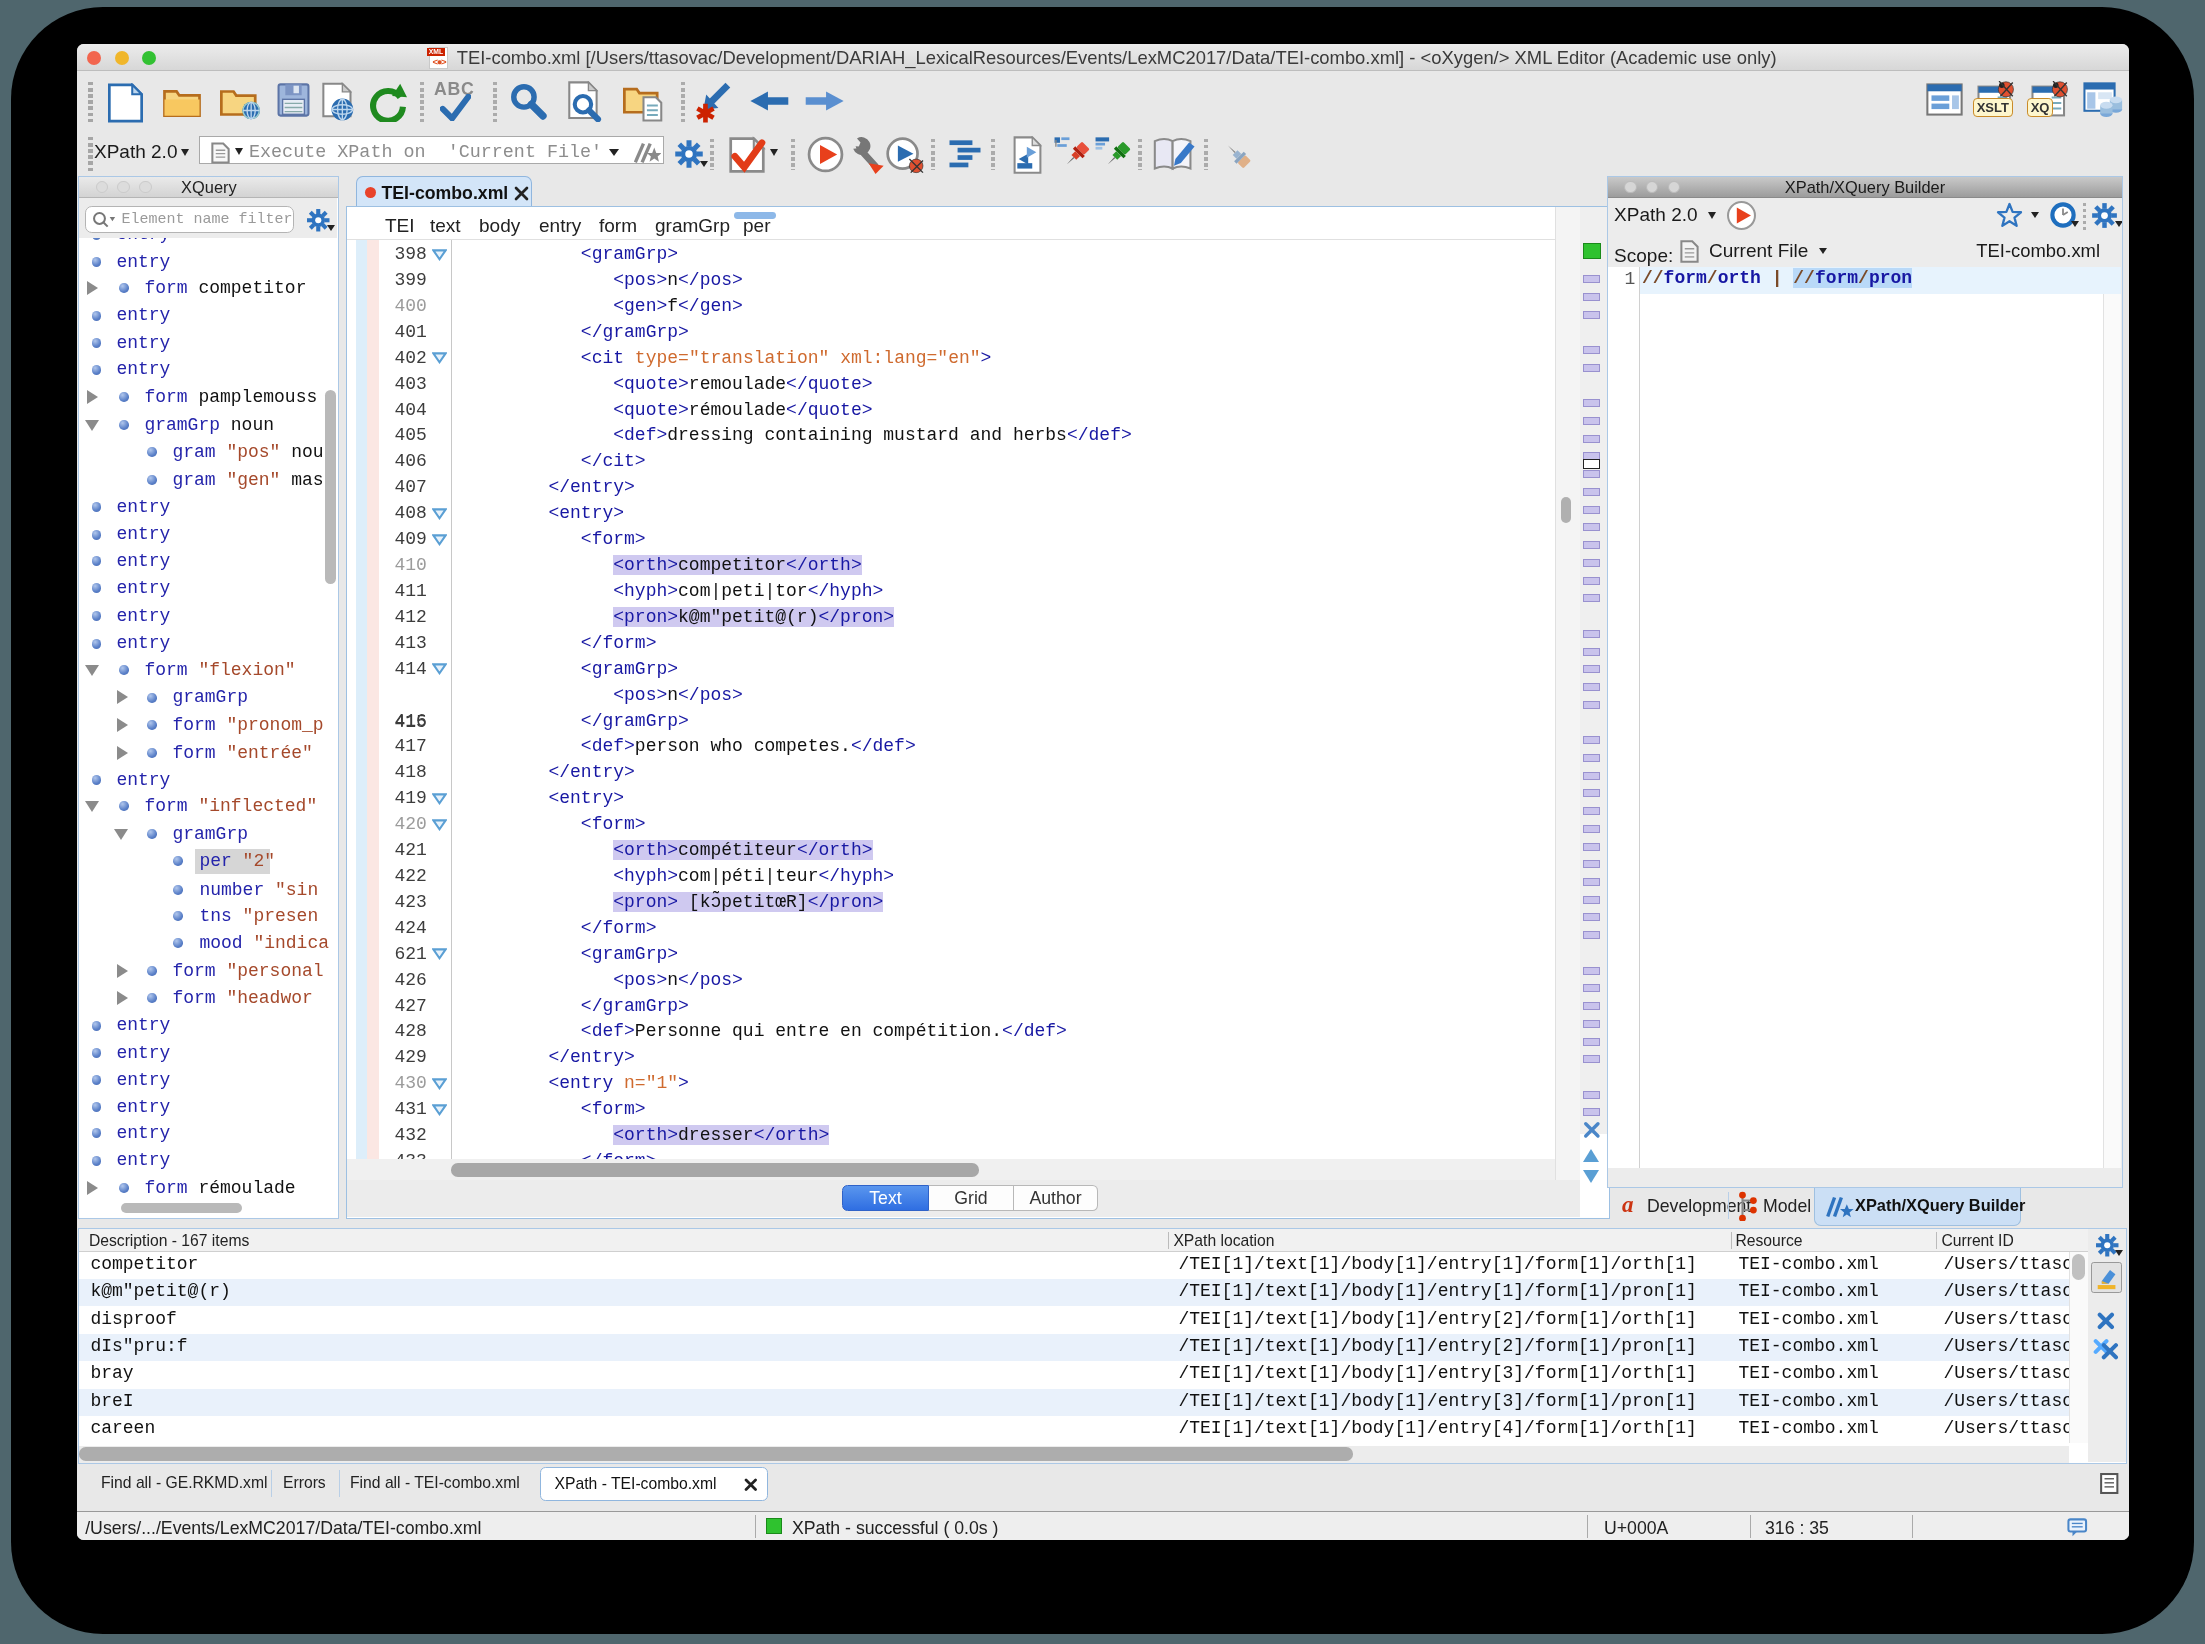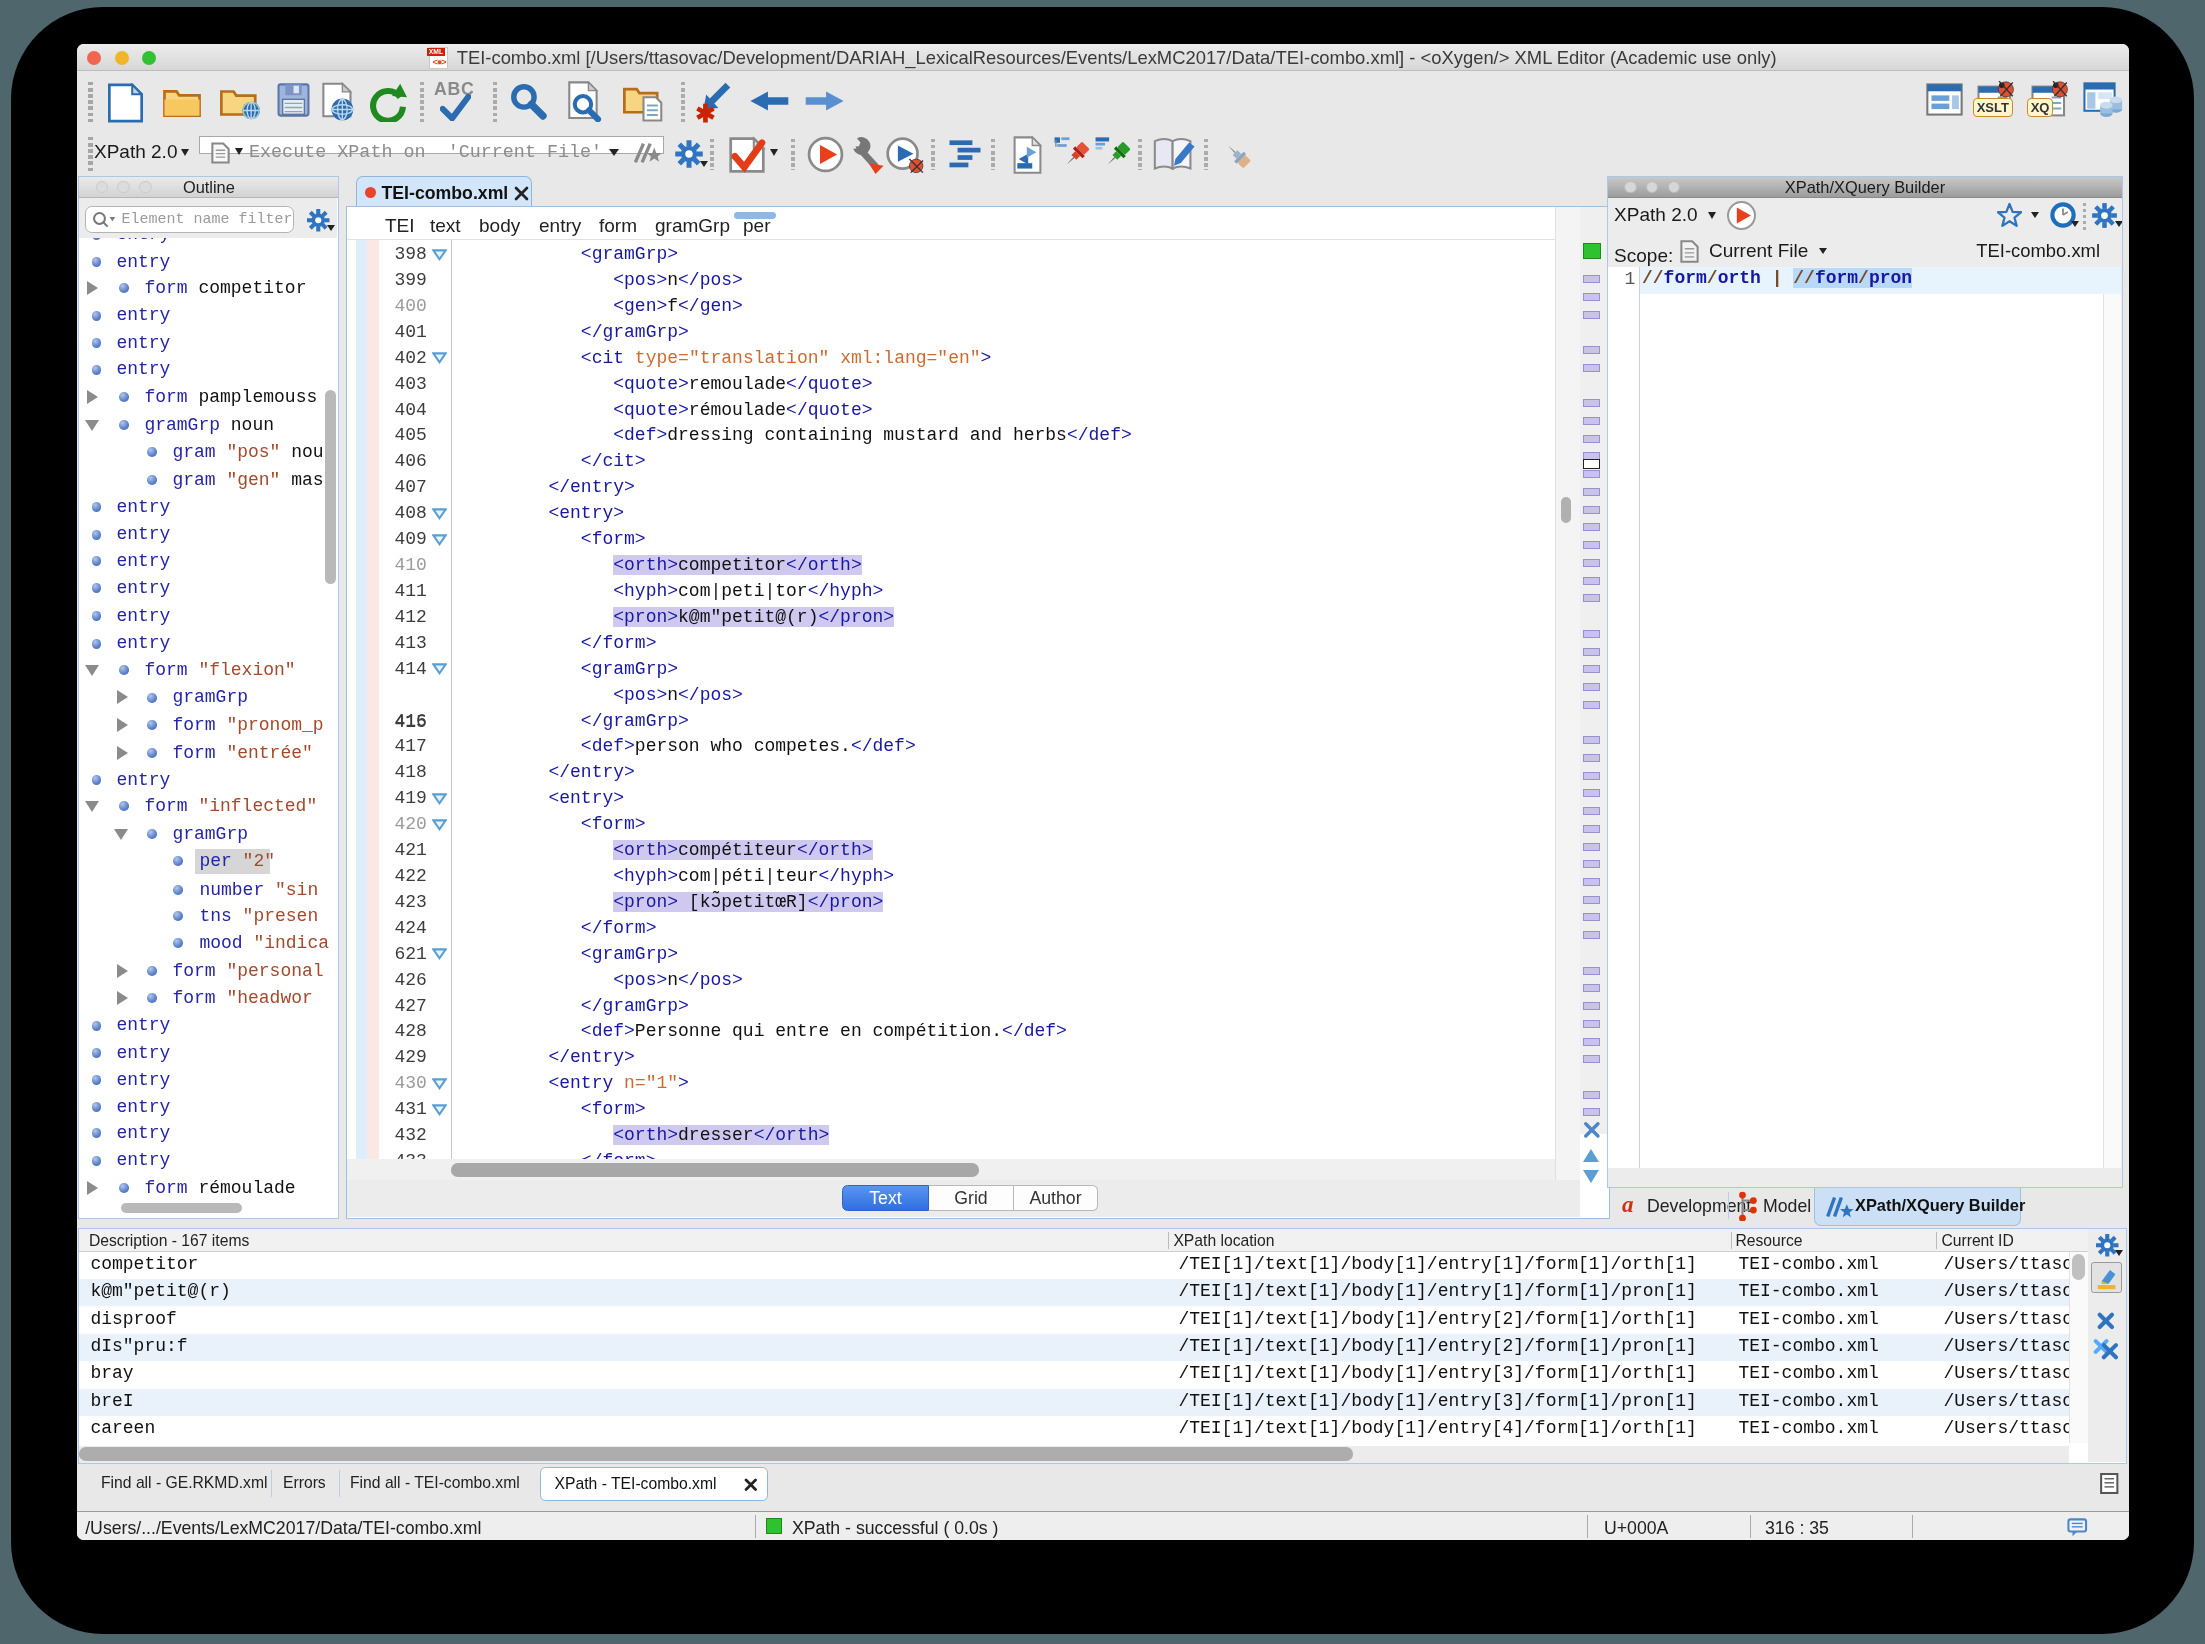--- a/index.html
+++ b/index.html
@@ -176,21 +176,21 @@
         <ellipse cx="48" cy="26" rx="9" ry="5" fill="#c8dcf0"></ellipse>
 <ellipse cx="34" cy="46" rx="9" ry="5" fill="#7aa8d8"></ellipse>
         <rect x="25" y="34" width="18" height="12" fill="#9abede"></rect>
         <ellipse cx="34" cy="34" rx="9" ry="5" fill="#c8dcf0"></ellipse>
       </svg>
 </div>
 <div id="toolbar2" style="position:absolute; left:0; top:89px; width:2052px; height:42px;">
 <div class="grip" style="left:11px; top:4.1px; height:34px;"></div>
 <div style="position:absolute; left:17px; top:8.2px; font-size:19px; color:#1a1a1a;">XPath 2.0</div>
 <div class="small-dn" style="left:104px; top:16.4px; border-top-width:7.5px; border-left-width:4.8px; border-right-width:4.8px;"></div>
-<div style="position:absolute; left:122px; top:2.7px; width:465px; height:18px; background:#fff; border:1.4px solid #a9a9a9;">
+<div style="position:absolute; left:122px; top:2.7px; width:465px; height:28px; background:#fff; border:1.4px solid #a9a9a9;">
 <svg style="position:absolute; left:11px; top:5.5px;" width="19" height="22" viewBox="0 0 28 32">
           <path d="M2 2 L18 2 L26 10 L26 30 L2 30 Z" fill="#f8f8f8" stroke="#888" stroke-width="3"></path>
           <line x1="7" y1="12" x2="21" y2="12" stroke="#999" stroke-width="2"></line>
           <line x1="7" y1="17" x2="21" y2="17" stroke="#999" stroke-width="2"></line>
           <line x1="7" y1="22" x2="21" y2="22" stroke="#999" stroke-width="2"></line>
         </svg>
 <div class="small-dn" style="left:35px; top:11px; border-top-width:7.5px; border-left-width:4.8px; border-right-width:4.8px;"></div>
 <div class="mono" style="position:absolute; left:49px; top:5.5px; font-size:18.4px; color:#8d8d8d; white-space:pre;">Execute XPath on  'Current File'</div>
 <div class="small-dn" style="left:409px; top:12.3px; border-top-width:7.5px; border-left-width:5.5px; border-right-width:5.5px;"></div>
 <svg style="position:absolute; left:434px; top:5.5px;" width="27" height="22" viewBox="0 0 40 32">
@@ -409,21 +409,21 @@
             </g>
           </g>
         </g>
 <circle cx="24" cy="24" r="6" fill="#fff"></circle>
       </svg>
 <div class="small-dn" style="left:248px; top:48px; border-top-width:6.8px; border-left-width:4.8px; border-right-width:4.8px;"></div>
 <div class="phead">
         <div class="ghost" style="left:16.4px;"></div>
         <div class="ghost" style="left:38px;"></div>
         <div class="ghost" style="left:60px;"></div>
-        <div style="position:absolute; width:100%; text-align:center; top:1.4px; font-size:16.4px; color:#222;">Outline</div>
+        <div style="position:absolute; width:100%; text-align:center; top:1.4px; font-size:16.4px; color:#222;">XQuery</div>
       </div>
 </div>
 <div style="position:absolute; left:279px; top:132px; width:176px; height:31px; background:#d3e5f8; border:1.4px solid #90b6de; border-bottom:none; border-radius:6.8px 6.8px 0 0;">
 <div style="position:absolute; left:8.2px; top:10.2px; width:11px; height:11px; border-radius:50%; background:#e8432b;"></div>
 <div style="position:absolute; left:24.5px; top:5.5px; font-size:17.7px; font-weight:bold; color:#111;">TEI-combo.xml</div>
 <svg style="position:absolute; left:157px; top:8.9px;" width="15" height="15" viewBox="0 0 22 22">
         <path d="M3 3 L19 19 M19 3 L3 19" stroke="#222" stroke-width="4" stroke-linecap="round"></path>
       </svg>
 </div>
 <div id="editor" class="panel" style="left:269px; top:162px; width:1264px; height:1013px; border-color:#9dc0e2; overflow:hidden;">

